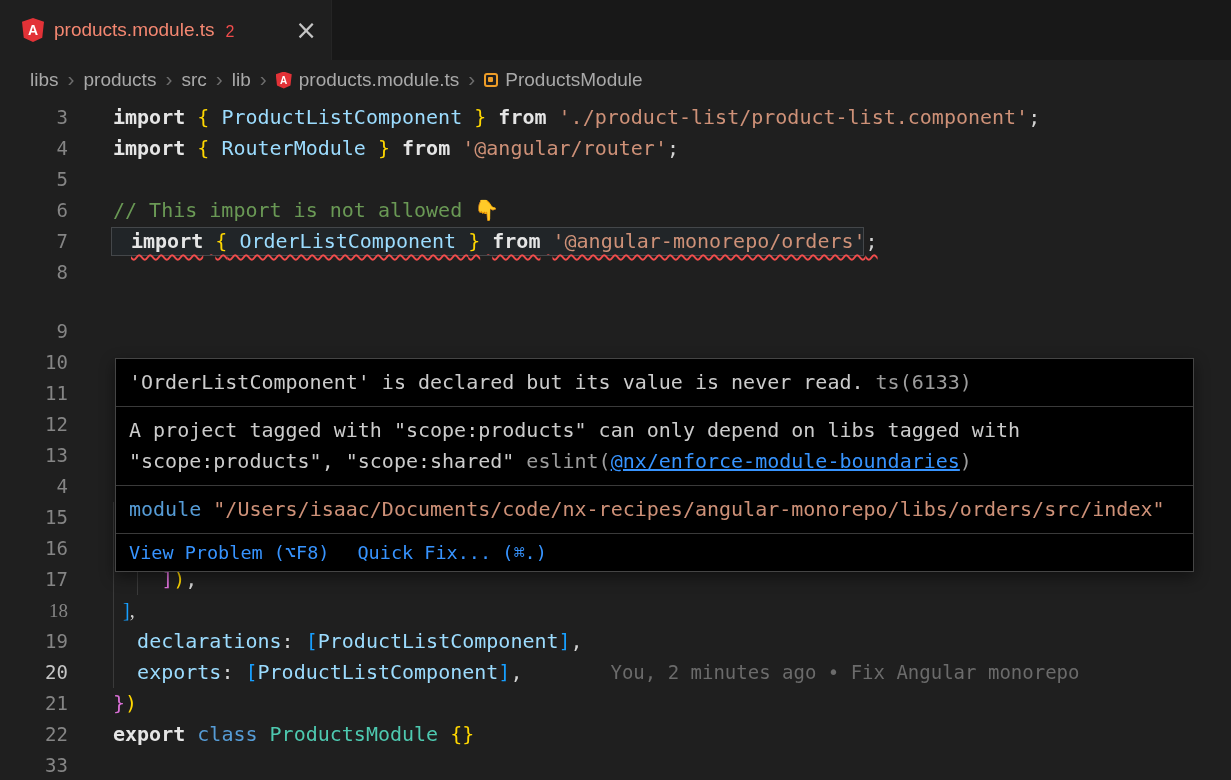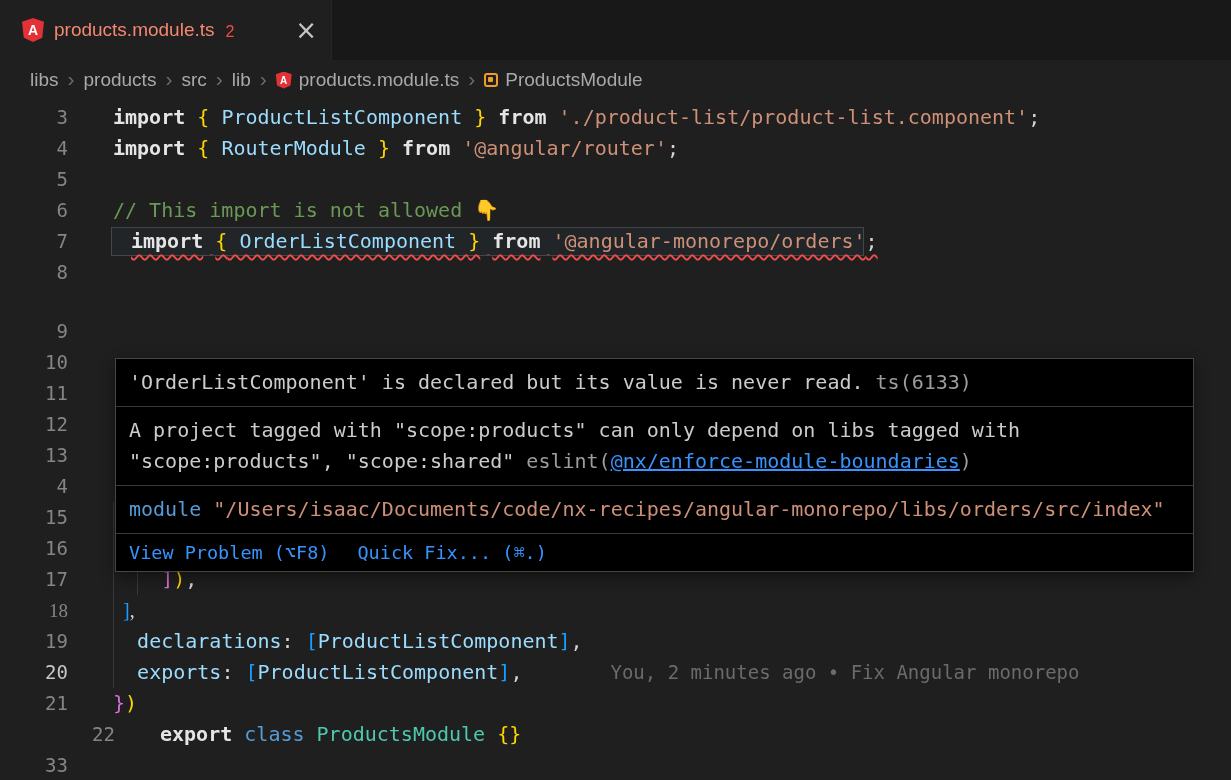--- a/index.html
+++ b/index.html
@@ -128,21 +128,21 @@
       <div class="code-row" style="top: 309px;"><div class="line-num">12</div><div class="line-code"></div></div>
       <div class="code-row" style="top: 340px;"><div class="line-num">13</div><div class="line-code"></div></div>
       <div class="code-row" style="top: 371px;"><div class="line-num">4</div><div class="line-code"></div></div>
       <div class="code-row" style="top: 402px;"><div class="indent-guide" style="left: 113px;"></div><div class="indent-guide" style="left: 137.1px;"></div><div class="indent-guide" style="left: 161.2px;"></div><div class="indent-guide" style="left: 185.3px;"></div><div class="line-num">15</div><div class="line-code"><span class="tk-pln">        </span><span class="tk-ent">component</span><span class="tk-pln">: </span><span class="tk-ent">ProductListComponent</span><span class="tk-pln">,</span></div></div>
       <div class="code-row" style="top: 433px;"><div class="indent-guide" style="left: 113px;"></div><div class="indent-guide" style="left: 137.1px;"></div><div class="indent-guide" style="left: 161.2px;"></div><div class="line-num">16</div><div class="line-code"><span class="tk-pln">      </span><span class="tk-b3">}</span><span class="tk-pln">,</span></div></div>
       <div class="code-row" style="top: 464px;"><div class="indent-guide" style="left: 113px;"></div><div class="indent-guide" style="left: 137.1px;"></div><div class="line-num">17</div><div class="line-code"><span class="tk-pln">    </span><span class="tk-b2">]</span><span class="tk-b1">)</span><span class="tk-pln">,</span></div></div>
       <div class="code-row" style="top: 495px; font-family: Liberation Serif, serif;"><div class="indent-guide" style="left: 113px;"></div><div class="line-num">18</div><div class="line-code"><span class="tk-pln">  </span><span class="tk-b3">]</span><span class="tk-pln">,</span></div></div>
       <div class="code-row" style="top: 526px;"><div class="indent-guide" style="left: 113px;"></div><div class="line-num">19</div><div class="line-code"><span class="tk-pln">  </span><span class="tk-ent">declarations</span><span class="tk-pln">: </span><span class="tk-b3">[</span><span class="tk-ent">ProductListComponent</span><span class="tk-b3">]</span><span class="tk-pln">,</span></div></div>
       <div class="code-row" style="top: 557px;"><div class="indent-guide" style="left: 113px;"></div><div class="line-num active">20</div><div class="line-code"><span class="tk-pln">  </span><span class="tk-ent">exports</span><span class="tk-pln">: </span><span class="tk-b3">[</span><span class="tk-ent">ProductListComponent</span><span class="tk-b3">]</span><span class="tk-pln">,</span><span class="blame">You, 2 minutes ago • Fix Angular monorepo</span></div></div>
       <div class="code-row" style="top: 588px;"><div class="line-num">21</div><div class="line-code"><span class="tk-b2">}</span><span class="tk-b1">)</span></div></div>
-      <div class="code-row" style="top: 619px; margin-left: 47px;"><div class="line-num">22</div><div class="line-code"><span class="tk-kw">export</span><span class="tk-pln"> </span><span class="tk-kw2">class</span><span class="tk-pln"> </span><span class="tk-cls">ProductsModule</span><span class="tk-pln"> </span><span class="tk-b1">{</span><span class="tk-b1">}</span></div></div>
+      <div class="code-row" style="top: 619px;"><div class="line-num">22</div><div class="line-code"><span class="tk-kw">export</span><span class="tk-pln"> </span><span class="tk-kw2">class</span><span class="tk-pln"> </span><span class="tk-cls">ProductsModule</span><span class="tk-pln"> </span><span class="tk-b1">{</span><span class="tk-b1">}</span></div></div>
       <div class="code-row" style="top: 650px;"><div class="line-num">33</div><div class="line-code"></div></div>
     </div>
 
   <div class="hover-widget">
     <div>
         <div class="hover-row"><span class="tk-msg">'OrderListComponent' is declared but its value is never read.</span><span class="tk-dim"> ts(6133)</span></div>
         <div class="hover-row"><span class="tk-msg">A project tagged with "scope:products" can only depend on libs tagged with "scope:products", "scope:shared" </span><span class="tk-dim">eslint(</span><span class="tk-link">@nx/enforce-module-boundaries</span><span class="tk-dim">)</span></div>
         <div class="hover-row"><span class="tk-kw2">module</span><span class="tk-pln"> </span><span class="tk-str">"/Users/isaac/Documents/code/nx-recipes/angular-monorepo/libs/orders/src/index"</span></div>
       </div>
     <div class="hover-actions">

